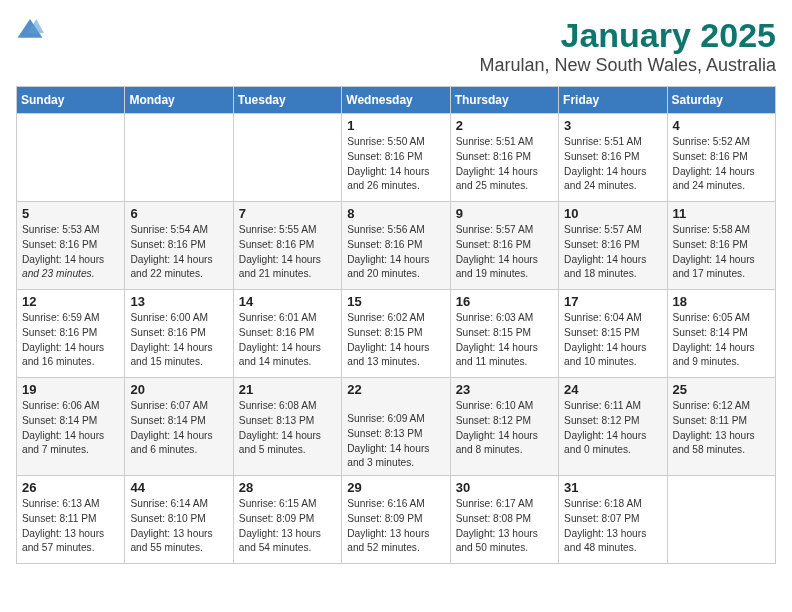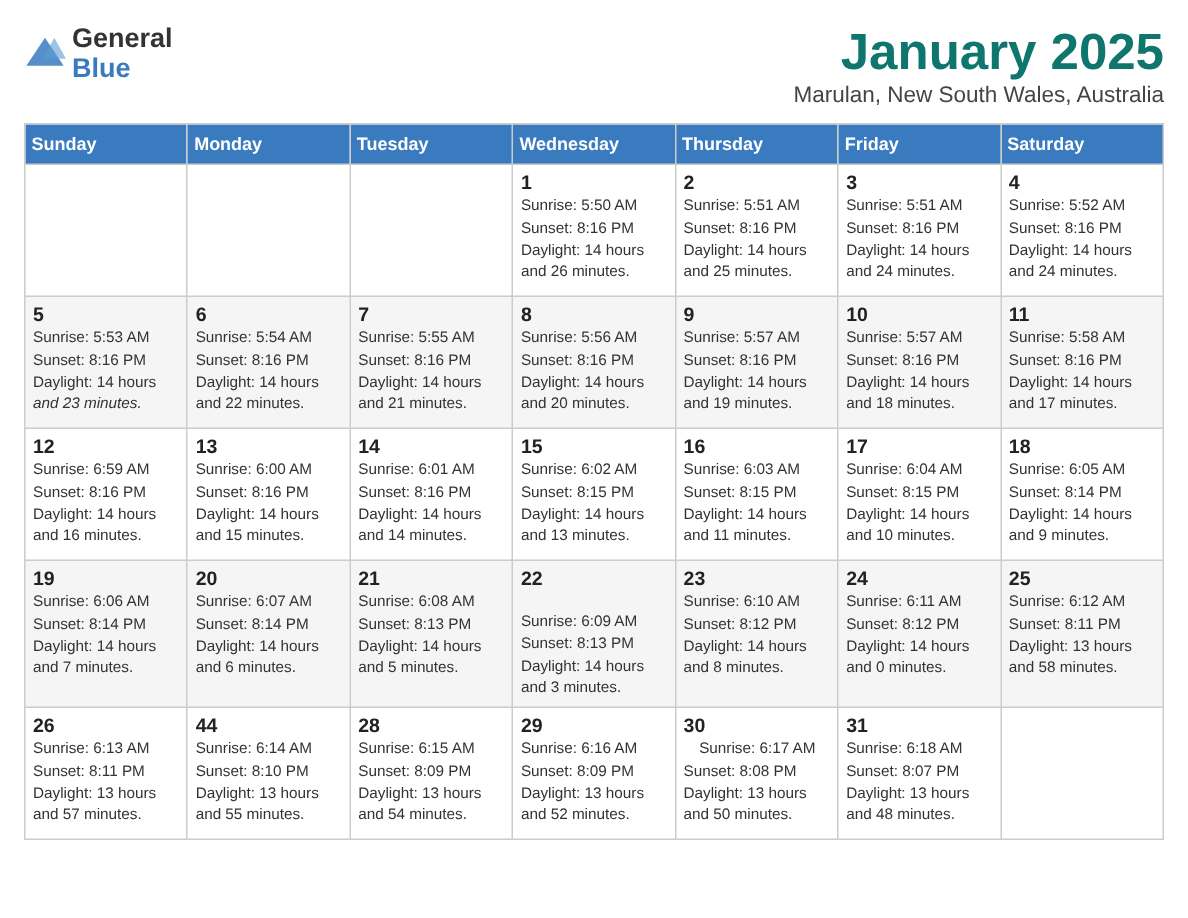--- a/index.html
+++ b/index.html
@@ -34,21 +34,21 @@
     }
     .title-block {
       text-align: right;
     }
     .month-title {
       font-size: 34px;
       font-weight: bold;
       color: #0f766e;
     }
     .location-title {
-      font-size: 15px;
+      font-size: 18px;
       color: #444;
     }
     table {
       width: 100%;
       border-collapse: collapse;
       table-layout: fixed;
     }
     thead tr th {
       background-color: #3a7abf;
       color: #fff;
@@ -83,24 +83,20 @@
   </style>
 </head>
 <body>
 
 <div class="header">
   <div class="logo">
     <svg class="logo-icon" viewBox="0 0 36 36">
       <polygon points="18,4 34,28 2,28" fill="#3a7abf" opacity="0.85"></polygon>
       <polygon points="26,4 36,22 16,22" fill="#5a9fd4" opacity="0.6"></polygon>
     </svg>
-    <div class="logo-text">
-      <span class="logo-general">General</span><br>
-      <span class="logo-blue">Blue</span>
-    </div>
   </div>
   <div class="title-block">
     <div class="month-title">January 2025</div>
     <div class="location-title">Marulan, New South Wales, Australia</div>
   </div>
 </div>
 
 <table>
   <thead>
     <tr id="header-row">
@@ -324,21 +320,21 @@
         </td>
         <td>
           <span class="day-num">29</span>
           <div style="line-height: 1.45;">Sunrise: 6:16 AM</div>
           <div style="line-height: 1.45;">Sunset: 8:09 PM</div>
           <div style="line-height: 1.45;">Daylight: 13 hours</div>
           <div style="line-height: 1.45;">and 52 minutes.</div>
         </td>
         <td>
           <span class="day-num">30</span>
-          <div style="line-height: 1.45; text-align: center;">Sunrise: 6:17 AM</div>
+          <div style="line-height: 1.45;">Sunrise: 6:17 AM</div>
           <div style="line-height: 1.45;">Sunset: 8:08 PM</div>
           <div style="line-height: 1.45;">Daylight: 13 hours</div>
           <div style="line-height: 1.45;">and 50 minutes.</div>
         </td>
         <td>
           <span class="day-num">31</span>
           <div style="line-height: 1.45;">Sunrise: 6:18 AM</div>
           <div style="line-height: 1.45;">Sunset: 8:07 PM</div>
           <div style="line-height: 1.45;">Daylight: 13 hours</div>
           <div style="line-height: 1.45;">and 48 minutes.</div>

